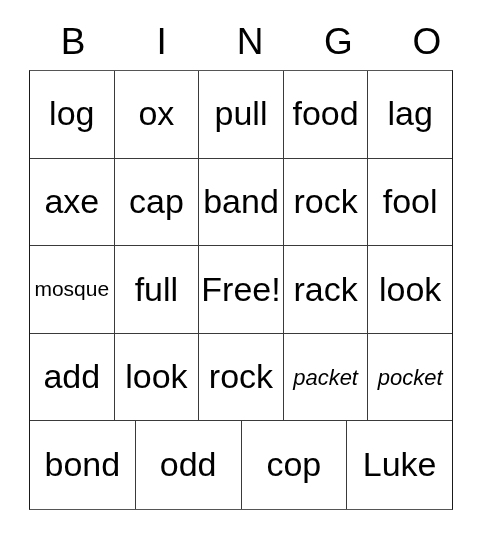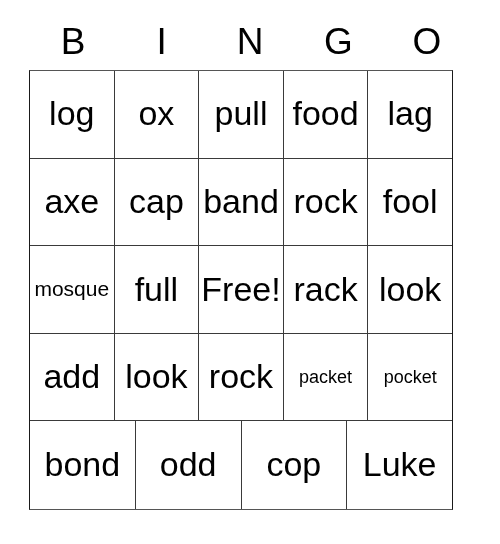--- a/index.html
+++ b/index.html
@@ -78,21 +78,21 @@
     display: block;
     text-align: center;
     font-size: 34px;
     line-height: 1.05;
     color: #000000;
     white-space: nowrap;
     user-select: none;
   }
   
   .cell-text.size-sm  { font-size: 21px; }
-  .cell-text.size-md  { font-size: 18px; }
+  .cell-text.size-md  { font-size: 22px; font-style: italic; }
 </style>
 </head>
 <body>
 
 <div id="bingo-card">
 
   <div id="bingo-header">
       <div class="header-letter">B</div>
       <div class="header-letter">I</div>
       <div class="header-letter">N</div>

